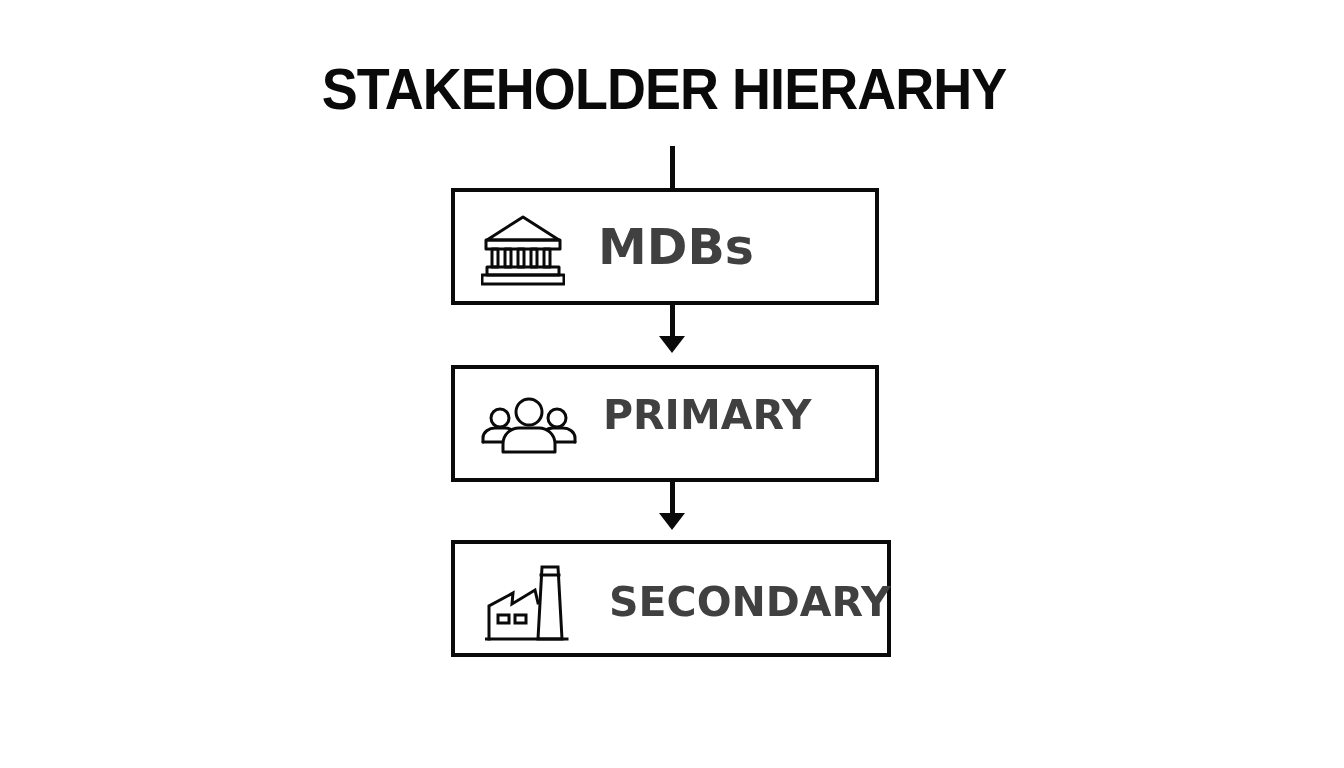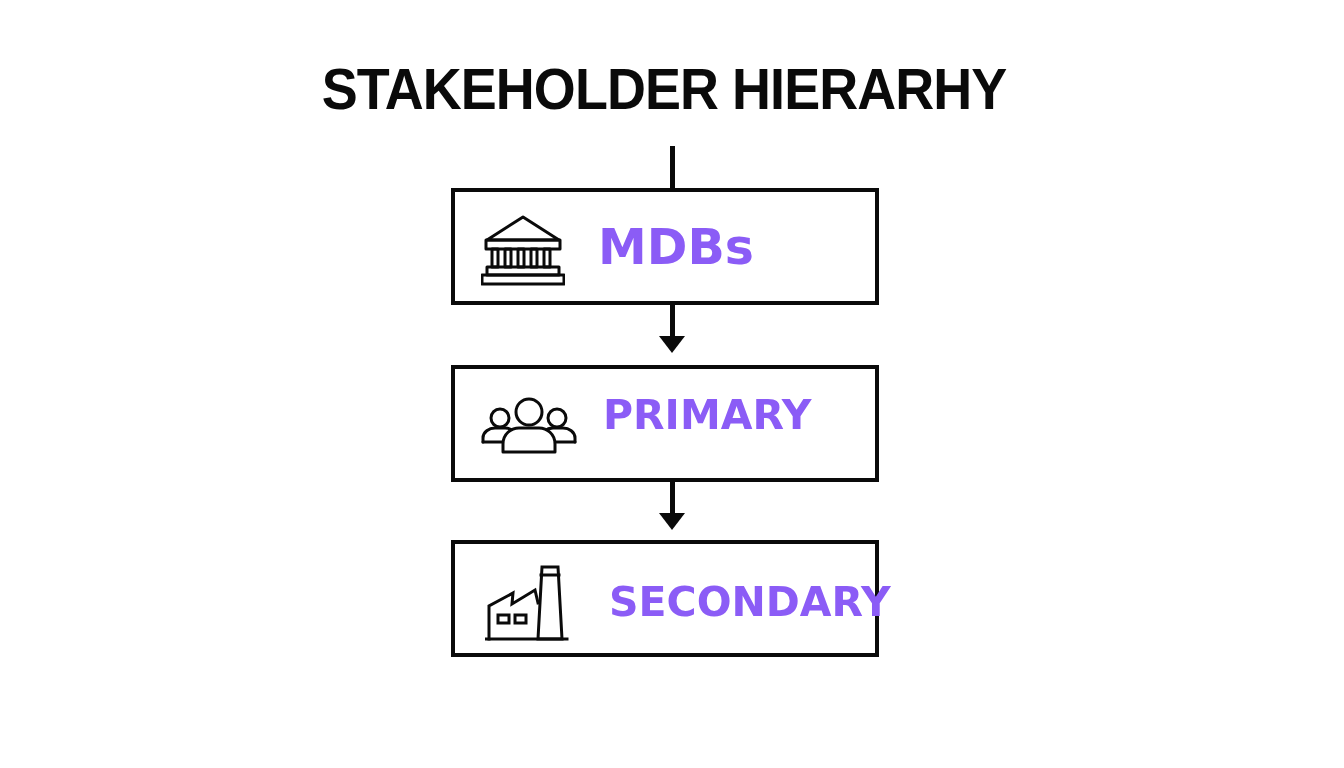--- a/index.html
+++ b/index.html
@@ -56,21 +56,21 @@
       box-sizing: content-box;
     }
     .node .icon {
       position: absolute;
     }
     .node .label {
       position: absolute;
       font-family: "DejaVu Sans", sans-serif;
       font-weight: bold;
       white-space: nowrap;
-      color: #8b5cf6;
+      color: #404040;
     }
   </style>
 </head>
 <body>
 
 <div class="title">STAKEHOLDER HIERARHY</div>
 
 <div class="connector" style="top:146px; height:44px;"></div>
 
 <div class="node" style="top:188px;">
@@ -108,21 +108,21 @@
       <circle cx="48" cy="16" r="13"></circle>
       <path d="M22,56 L22,48 C22,38 30,32 38,32 L58,32 C66,32 74,38 74,48 L74,56 Z" fill="#ffffff"></path>
     </svg>
   </span>
   <span class="label" style="left:148px; top:21px; font-size:41px; line-height:50px;">PRIMARY</span>
 </div>
 
 <div class="connector" style="top:482px; height:32px;"></div>
 <div class="arrow-head" style="top:513px;"></div>
 
-<div class="node" style="top:540px;">
+<div class="node" style="top:540px;padding-left:12px;">
   <span class="icon" style="left:30px; top:19px;">
     <svg width="84" height="80" viewBox="0 0 84 80" fill="none" stroke="#0a0a0a" stroke-width="3" stroke-linejoin="miter" stroke-linecap="square">
 
       <polygon points="57,4 73,4 77,76 53,76" fill="#ffffff"></polygon>
       <line x1="56" y1="12" x2="74" y2="12"></line>
 
       <polyline points="53,40 50,27 27,41 28,30 4,43 4,76"></polyline>
 
       <rect x="13" y="52" width="11" height="8"></rect>
       <rect x="30" y="52" width="11" height="8"></rect>

